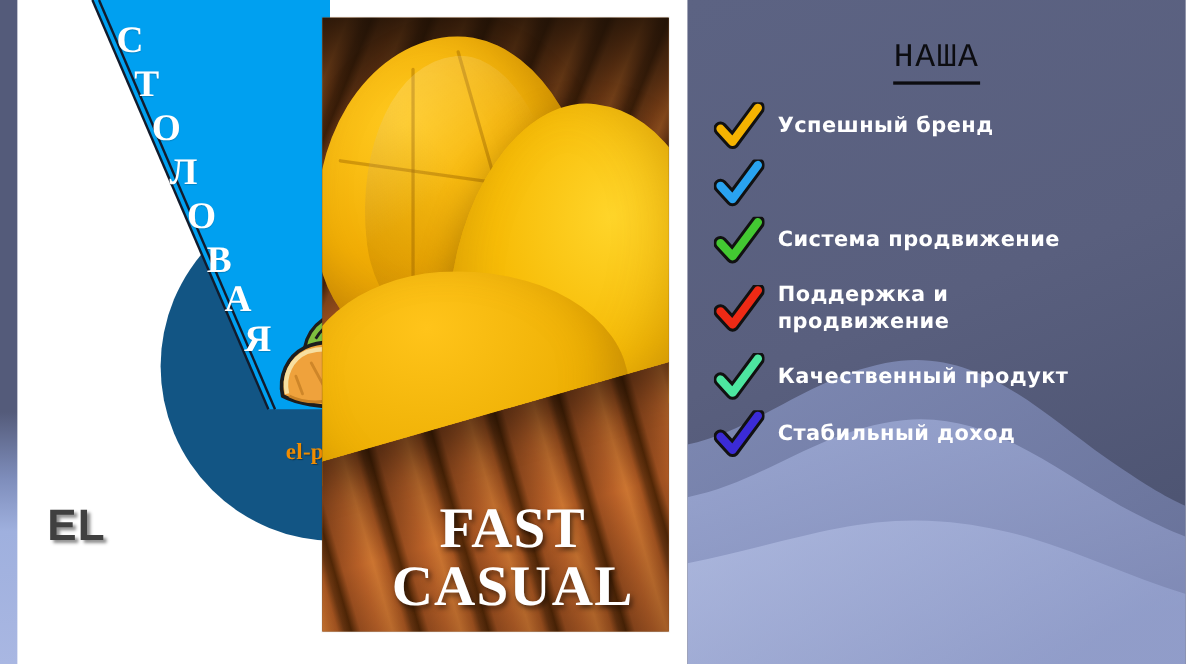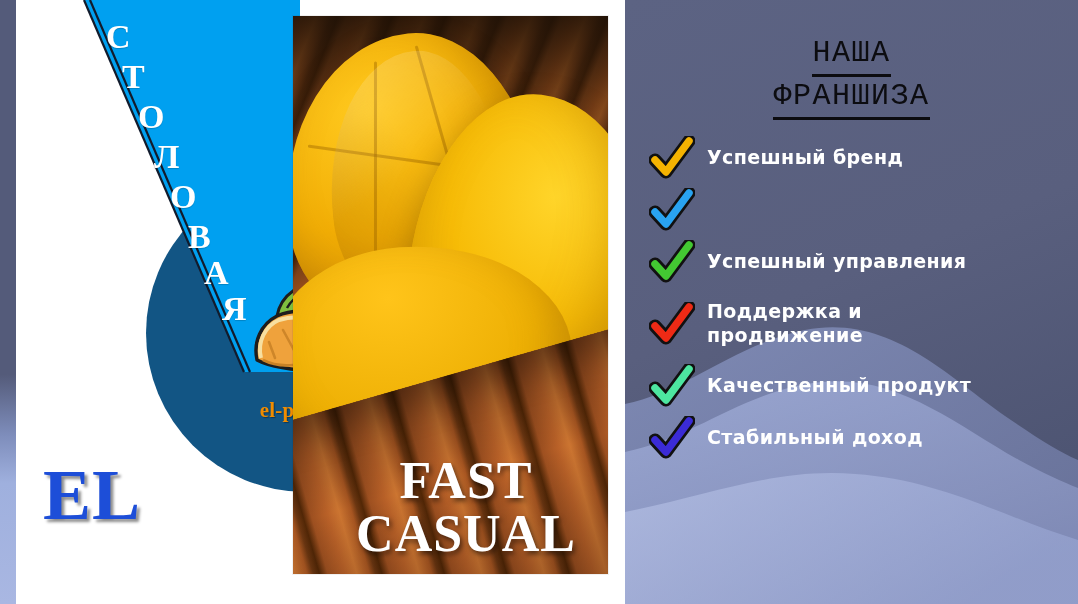--- a/index.html
+++ b/index.html
@@ -30,21 +30,21 @@
   
   .taco{position:absolute;left:243px;top:268px;width:166px;height:110px;}
 
   
   .site-url{position:absolute;left:146px;top:398px;width:320px;text-align:center;
     color:#F08C00;font-family:"Liberation Serif",serif;font-weight:700;font-size:21px;
     letter-spacing:.2px;text-shadow:1px 1px 1px rgba(0,0,0,.35);}
 
   
   .brand{position:absolute;left:43px;top:458px;width:230px;
-    color:#1d4ed8;font-family:Liberation Serif, serif;font-weight:700;font-size:72px;
+    color:#404040;font-family:Liberation Sans, sans-serif;font-weight:700;font-size:40px;
     line-height:1.04;letter-spacing:1px;text-shadow:3px 3px 3px rgba(0,0,0,.45);}
 
   
   .photo{position:absolute;left:293px;top:16px;width:315px;height:558px;overflow:hidden;
     background:#6d4a23;box-shadow:0 0 0 1px rgba(0,0,0,.06);}
   .photo .layer{position:absolute;inset:0;}
 
   
   .deck{background:
      repeating-linear-gradient(112deg,
@@ -229,21 +229,20 @@
       <path d="M0,452 C70,438 120,390 196,382 C272,374 330,424 394,460
                C420,474 438,482 453,488 L453,604 L0,604 Z" fill="url(#gW2)" opacity="0.72"></path>
       <path d="M0,512 C90,494 150,468 230,474 C318,480 380,518 453,540
                L453,604 L0,604 Z" fill="url(#gW3)" opacity="0.65"></path>
     </svg>
 
     <div class="rp-inner">
 
       <div class="rp-title">
         <span class="ln"><span class="u">НАША</span></span>
-        <span class="ln"><span class="u">ФРАНШИЗА</span></span>
       </div>
 
       <div class="feature-list">
 
         <div class="feature">
           <span class="tick">
             <svg width="46" height="44" viewBox="0 0 46 44" xmlns="http://www.w3.org/2000/svg">
               <path d="M6,24 L17,36 L40,5" fill="none" stroke="#111111" stroke-width="13" stroke-linecap="round" stroke-linejoin="round"></path>
               <path d="M6,24 L17,36 L40,5" fill="none" stroke="#F5B301" stroke-width="7.5" stroke-linecap="round" stroke-linejoin="round"></path>
             </svg>
@@ -260,21 +259,21 @@
           </span>
         </div>
 
         <div class="feature">
           <span class="tick">
             <svg width="46" height="44" viewBox="0 0 46 44" xmlns="http://www.w3.org/2000/svg">
               <path d="M6,24 L17,36 L40,5" fill="none" stroke="#111111" stroke-width="13" stroke-linecap="round" stroke-linejoin="round"></path>
               <path d="M6,24 L17,36 L40,5" fill="none" stroke="#43C832" stroke-width="7.5" stroke-linecap="round" stroke-linejoin="round"></path>
             </svg>
           </span>
-          <span class="flabel">Успешный управления</span>
+          <span class="flabel">Система продвижение</span>
         </div>
 
         <div class="feature f-long">
           <span class="tick">
             <svg width="46" height="44" viewBox="0 0 46 44" xmlns="http://www.w3.org/2000/svg">
               <path d="M6,24 L17,36 L40,5" fill="none" stroke="#111111" stroke-width="13" stroke-linecap="round" stroke-linejoin="round"></path>
               <path d="M6,24 L17,36 L40,5" fill="none" stroke="#EE2A15" stroke-width="7.5" stroke-linecap="round" stroke-linejoin="round"></path>
             </svg>
           </span>
           <span class="flabel">Поддержка и

